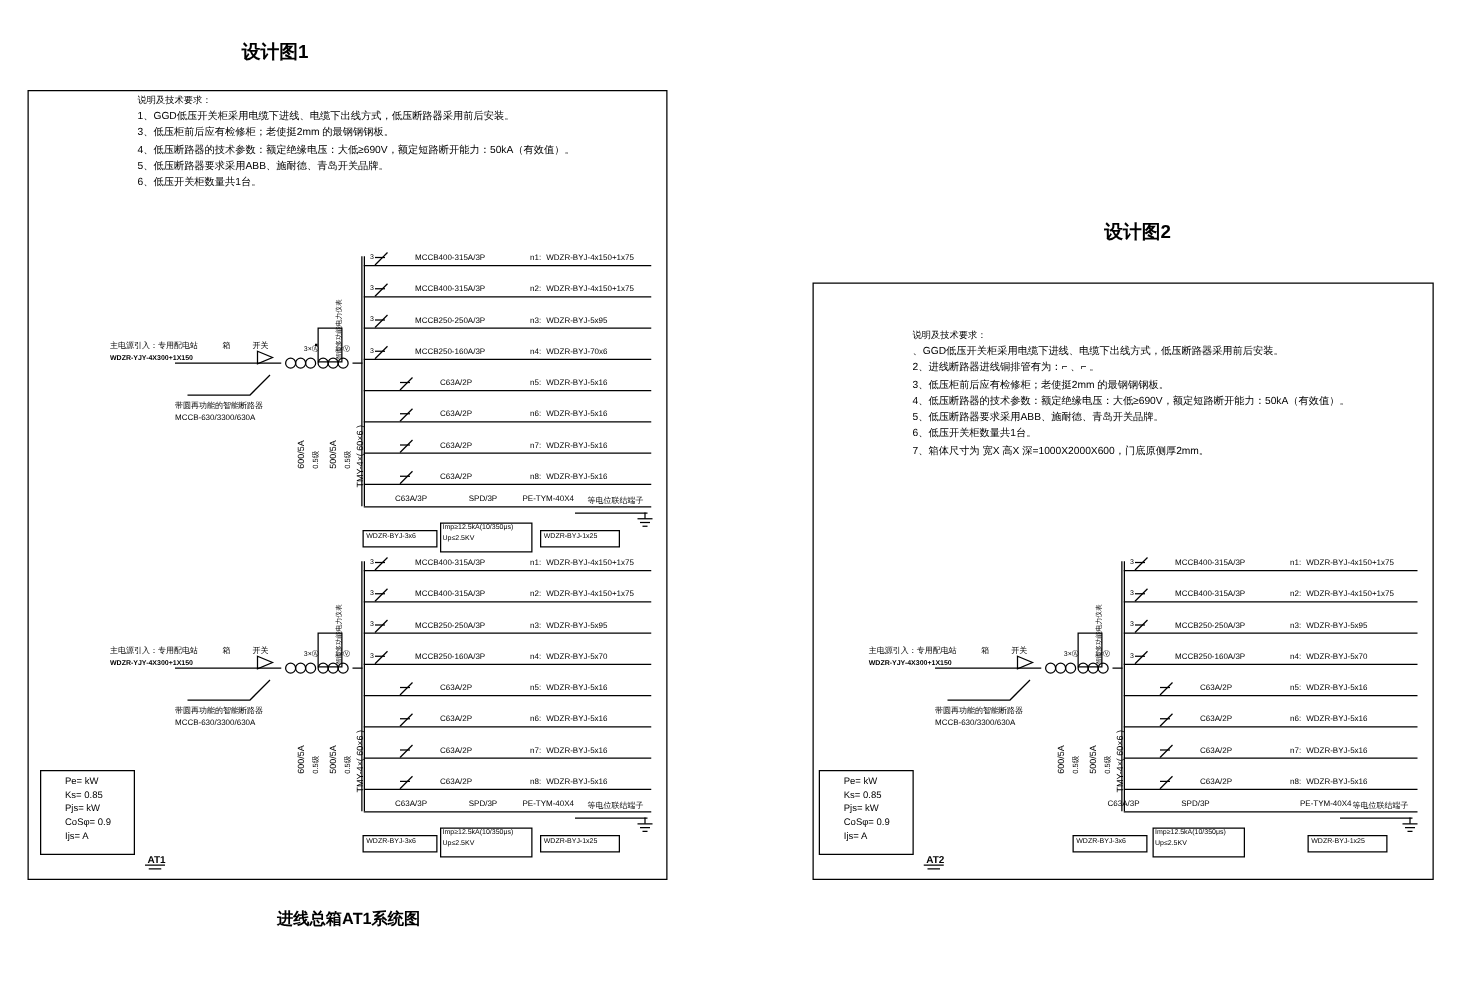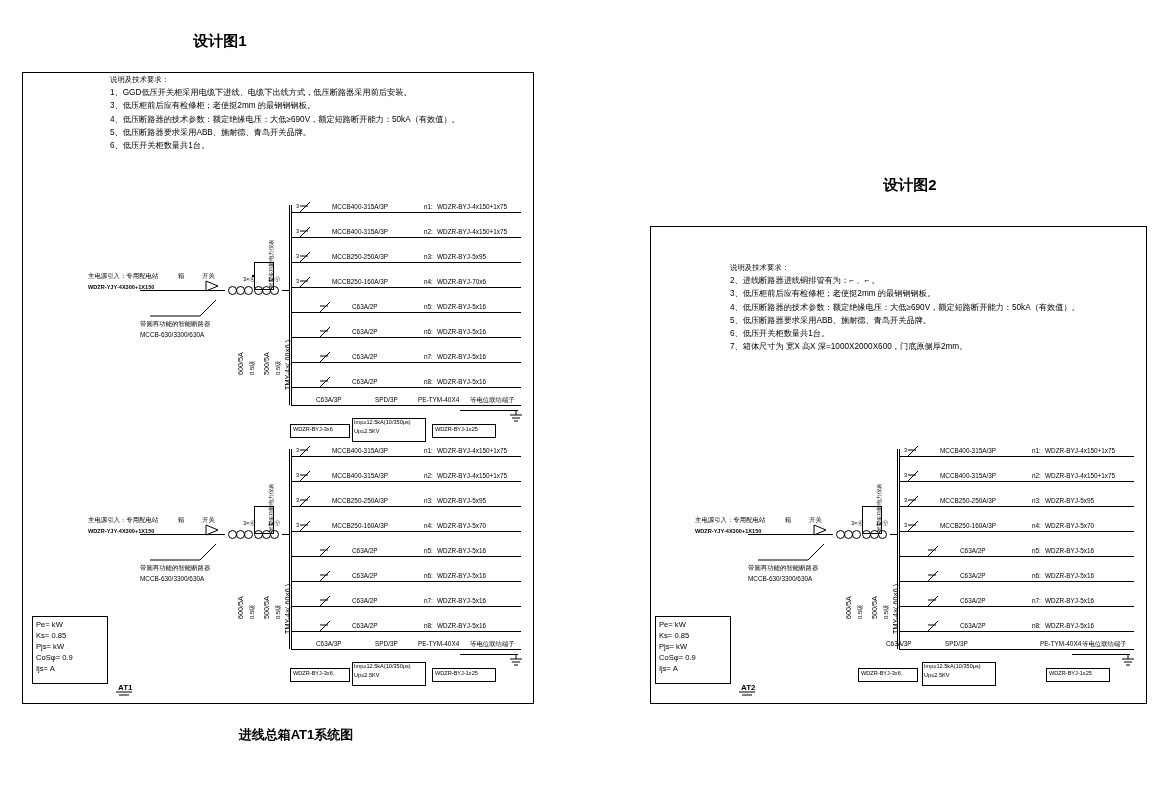--- a/index.html
+++ b/index.html
@@ -13,21 +13,21 @@
   .hline{position:absolute;background:#000;height:1px;}
   .lbl6{position:absolute;font-size:6.4px;white-space:nowrap;}
   .lbl5{position:absolute;font-size:5.6px;white-space:nowrap;}
   .rot{position:absolute;transform-origin:0 0;transform:rotate(-90deg);font-size:7.2px;white-space:nowrap;}
   .rot6{position:absolute;transform-origin:0 0;transform:rotate(-90deg);font-size:6px;white-space:nowrap;}
   .box{position:absolute;border:1px solid #000;}
   .ct{position:absolute;border:1px solid #000;border-radius:50%;width:7px;height:7px;}
   .bustitle{position:absolute;font-size:13px;font-weight:bold;text-align:center;}
   .tag{position:absolute;font-size:8px;font-weight:bold;}
   .ptbl{position:absolute;border:1px solid #000;font-size:7.6px;line-height:1.45;padding:2px 3px;}
-  .ptbl div{white-space:nowrap;}
+  .ptbl div{white-space:nowrap;margin-left:16px;}
   .small-sq{position:absolute;border:1px solid #000;}
   svg{position:absolute;overflow:visible;}
 </style>
 </head>
 <body>
 
 <div class="sheet" style="left:0;top:0;width:560px;height:760px;">
 
   <div class="ttl" style="left:150px;top:32px;width:140px;position:absolute;">设计图1</div>
 
@@ -317,31 +317,32 @@
     <div>CoSφ= 0.9</div>
     <div>Ijs=        A</div>
   </div>
 
   <div class="tag" style="left:118px;top:683px;">AT1</div>
   <svg style="left:116px;top:692px;width:18px;height:8px;">
       <line x1="0" y1="0" x2="16" y2="0" stroke="#000"></line>
       <line x1="3" y1="3" x2="13" y2="3" stroke="#000"></line>
     </svg>
 
-  <div class="bustitle" style="left:156px;top:726px;width:280px;">进线总箱AT1系统图</div>
+  <div class="bustitle" style="left:139px;top:726px;width:280px;">进线总箱AT1系统图</div>
 </div>
 
 <div class="sheet" style="left:600px;top:0;width:567px;height:760px;">
 
   <div class="ttl" style="left:240px;top:176px;width:140px;position:absolute;">设计图2</div>
 
   <div class="frame" style="left:50px;top:226px;width:495px;height:476px;"></div>
 
   <div class="note" style="left:130px;top:262px;">
     <div class="h">说明及技术要求：</div>
+    <div>、GGD低压开关柜采用电缆下进线、电缆下出线方式，低压断路器采用前后安装。</div>
     <div>2、进线断路器进线铜排管有为：⌐ 、⌐ 。</div>
     <div>3、低压柜前后应有检修柜；老使挺2mm 的最钢钢钢板。</div>
     <div>4、低压断路器的技术参数：额定绝缘电压：大低≥690V，额定短路断开能力：50kA（有效值）。</div>
     <div>5、低压断路器要求采用ABB、施耐德、青岛开关品牌。</div>
     <div>6、低压开关柜数量共1台。</div>
     <div>7、箱体尺寸为 宽X 高X 深=1000X2000X600，门底原侧厚2mm。</div>
   </div>
 
   <div class="lbl6" style="left:95px;top:516px;">主电源引入：专用配电站</div>
   <div class="lbl5" style="left:95px;top:528px;font-weight:bold;">WDZR-YJY-4X300+1X150</div>

